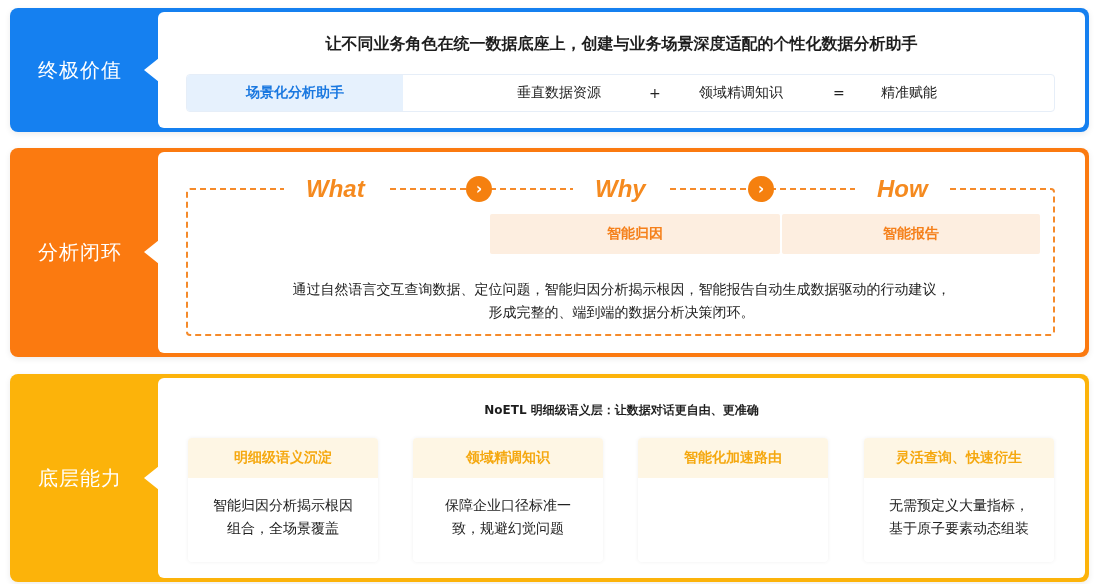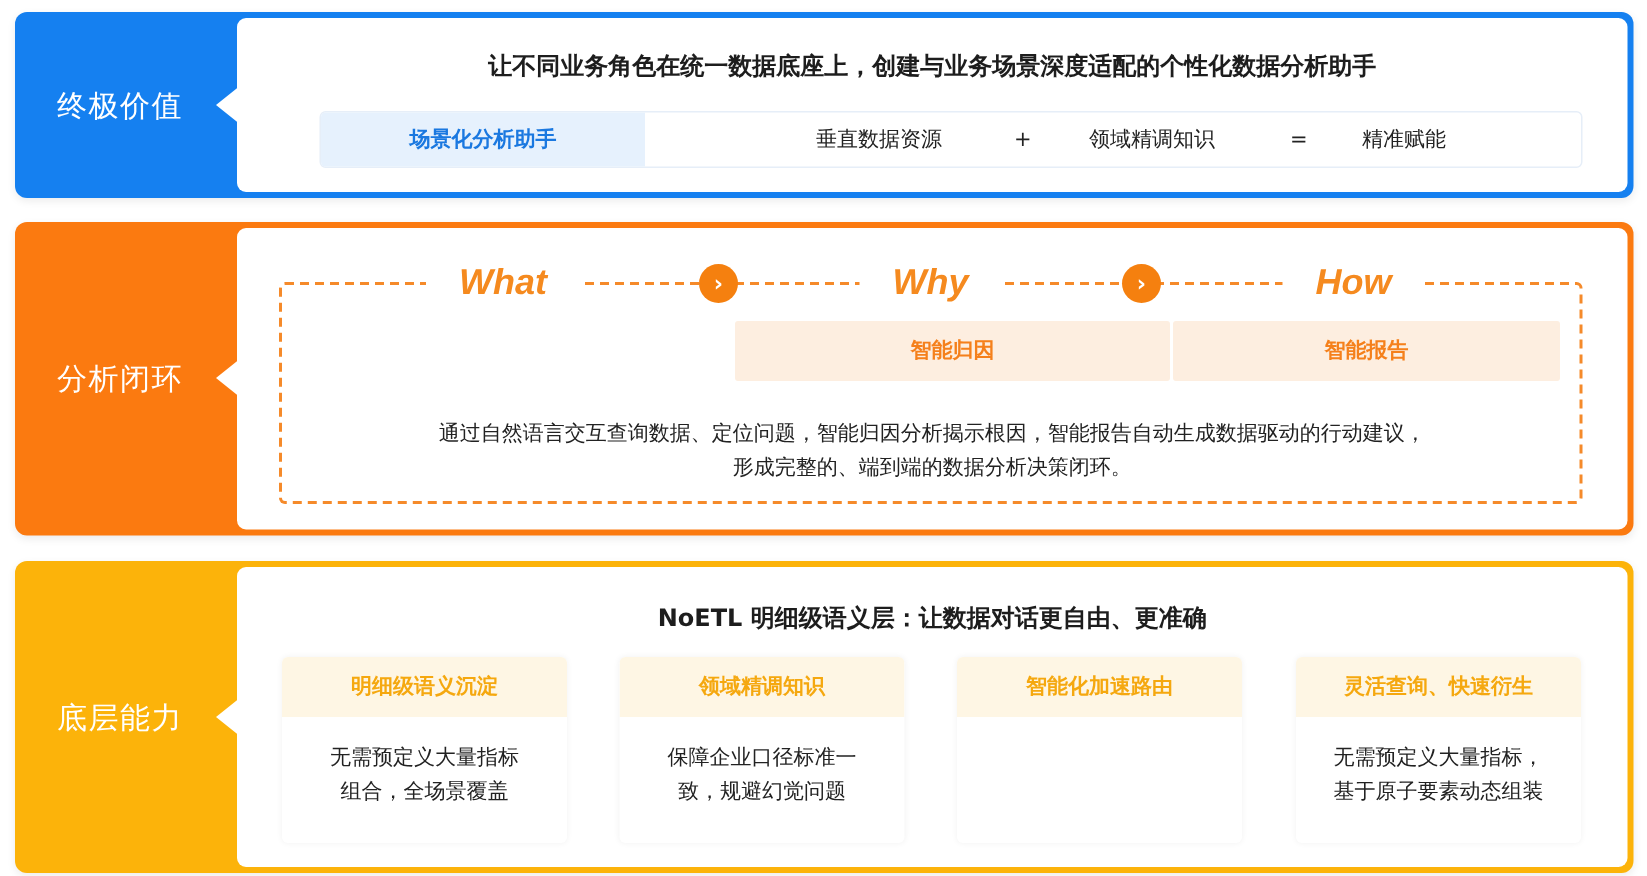--- a/index.html
+++ b/index.html
@@ -22,21 +22,21 @@
     border-top: 12px solid transparent; border-bottom: 12px solid transparent;
     border-right: 15px solid #fff;
   }
 
   
   #s1 { top: 8px; height: 124px; background: #1580f0; }
   #s1 .notch { top: 50px; }
   #s1 .title { position: absolute; top: 22px; left: 0; right: 0; text-align: center; font-size: 16px; font-weight: bold; color: #1d1d1d; }
   #s1 .formula {
     position: absolute; left: 28px; right: 30px; top: 62px; height: 38px;
-    border: 1px solid #e6eef8; border-radius: 4px; display: flex; align-items: center; font-size: 14px; color: #222; margin-left: 27px;
+    border: 1px solid #e6eef8; border-radius: 4px; display: flex; align-items: center; font-size: 14px; color: #222;
   }
   #s1 .formula .hl { width: 216px; height: 100%; background: #e6f1fd; color: #1a78e0; font-weight: bold; display: flex; align-items: center; justify-content: center; border-radius: 3px 0 0 3px; }
   #s1 .formula .item { position: absolute; top: 0; height: 100%; display: flex; align-items: center; }
 
   
   #s2 { top: 148px; height: 209px; background: #fb7a10; }
   #s2 .notch { top: 92px; }
   #s2 .dashbox {
     position: absolute; left: 28px; right: 30px; top: 36px; height: 148px;
     border: 2px dashed #f58a2a; border-radius: 4px;
@@ -49,21 +49,21 @@
   }
   #s2 .pill {
     position: absolute; top: 62px; height: 40px; background: #fdeee0; color: #f5801b;
     font-weight: bold; font-size: 14px; display: flex; align-items: center; justify-content: center; border-radius: 2px;
   }
   #s2 .desc { position: absolute; top: 126px; left: 0; right: 0; text-align: center; font-size: 14px; line-height: 23px; color: #222; }
 
   
   #s3 { top: 374px; height: 208px; background: #fcb30a; }
   #s3 .notch { top: 92px; }
-  #s3 .title { position: absolute; top: 24px; left: 0; right: 0; text-align: center; font-size: 16px; font-weight: bold; color: #1d1d1d; }
+  #s3 .title { position: absolute; top: 24px; left: 0; right: 0; text-align: center; font-size: 12px; font-weight: bold; color: #1d1d1d; }
   #s3 .card {
     position: absolute; top: 60px; width: 190px; height: 124px; border-radius: 4px;
     box-shadow: 0 0 4px rgba(0,0,0,0.06); overflow: hidden; background: #fff;
   }
   #s3 .card .head { height: 40px; background: #fef6e4; color: #f5a80f; font-weight: bold; font-size: 14px; display: flex; align-items: center; justify-content: center; }
   #s3 .card .body { padding: 16px 20px; font-size: 14px; line-height: 23px; color: #222; text-align: center; }
 </style>
 </head>
 <body>
 
@@ -106,21 +106,21 @@
 </div>
 
 <div class="section" id="s3">
   <div class="label">底层能力</div>
   <div class="inner">
     <div class="title">NoETL 明细级语义层：让数据对话更自由、更准确</div>
 
     <div class="card" style="left:30px;">
       <div class="head">明细级语义沉淀</div>
       <div class="body">
-        <div>无需预定义大量指标</div>
+        <div>智能归因分析揭示根因</div>
         <div>组合，全场景覆盖</div>
       </div>
     </div>
 
     <div class="card" style="left:255px;">
       <div class="head">领域精调知识</div>
       <div class="body">
         <div>保障企业口径标准一</div>
         <div>致，规避幻觉问题</div>
       </div>

